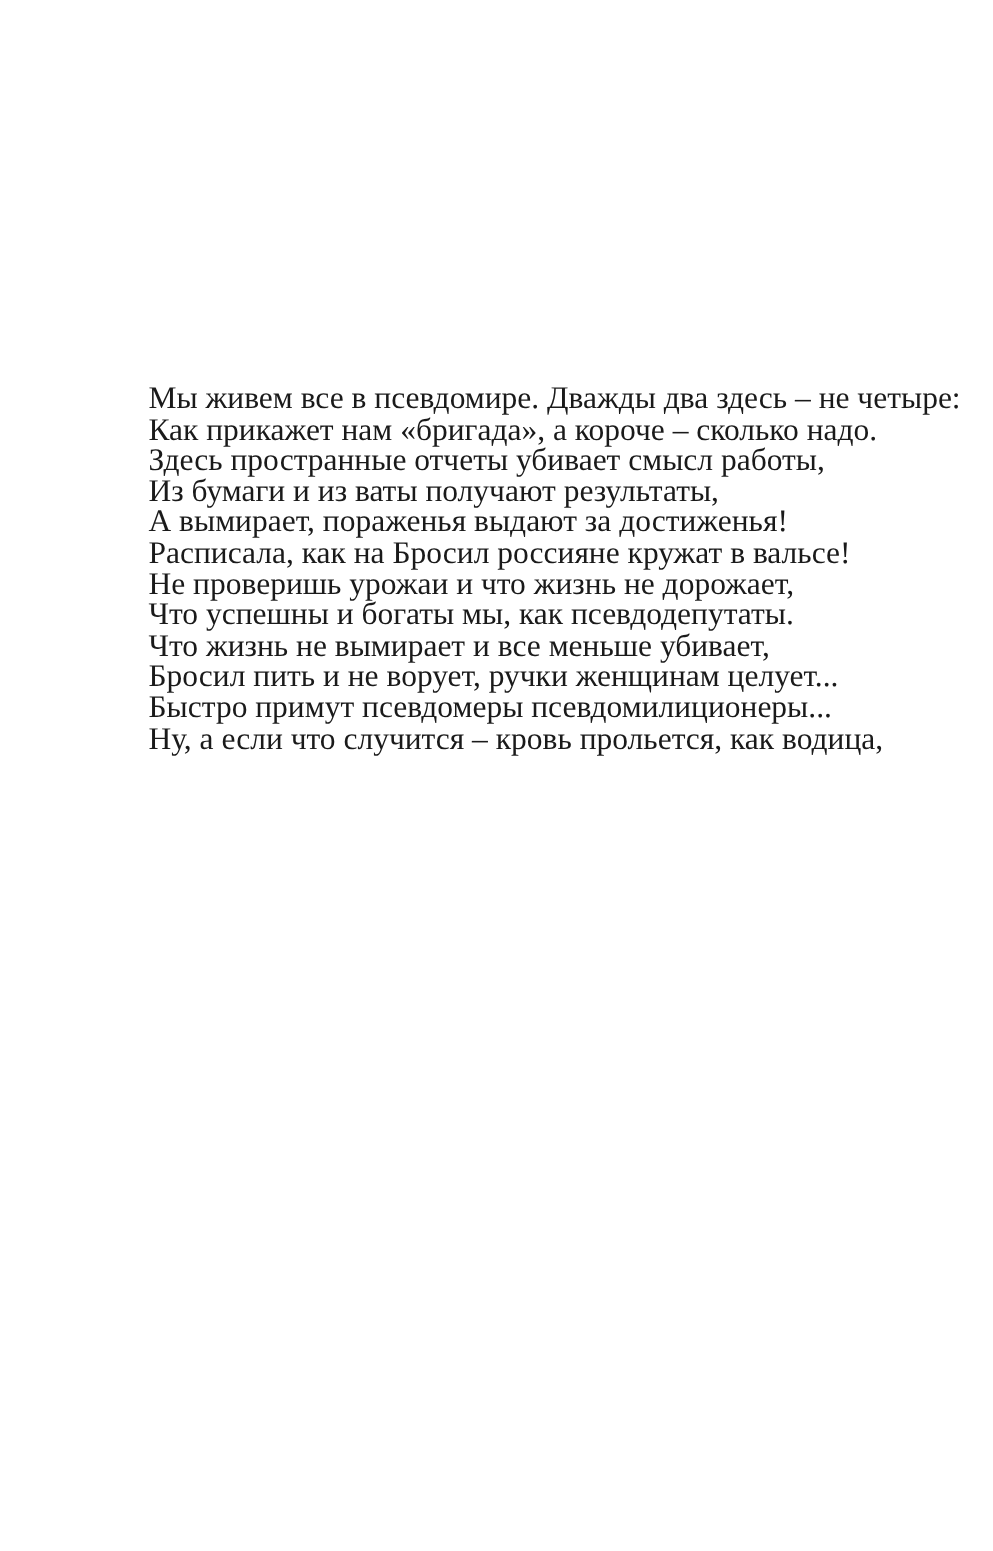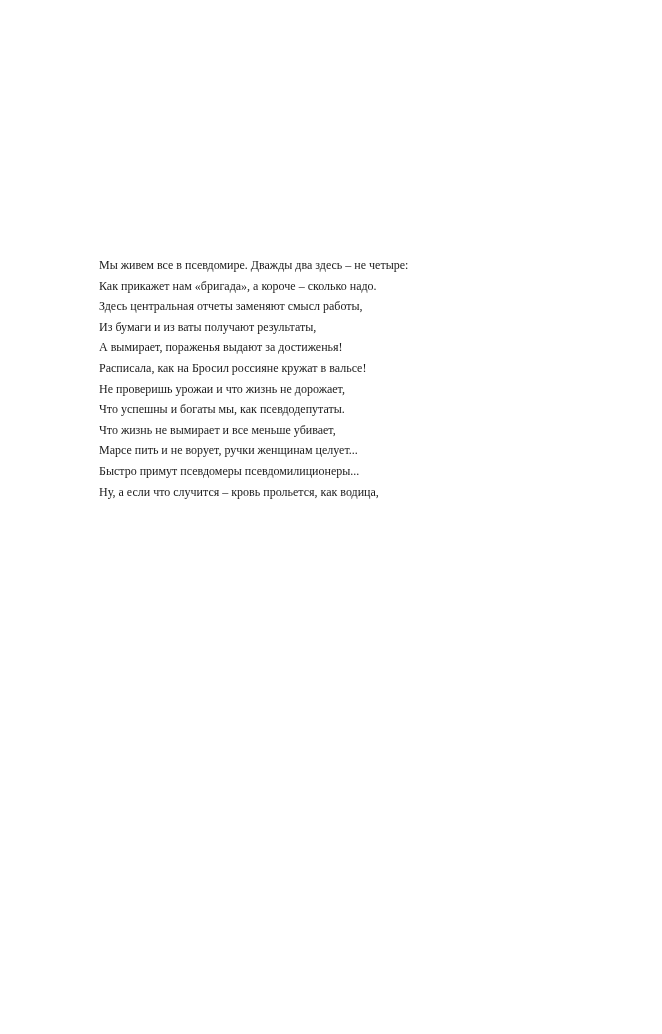--- a/index.html
+++ b/index.html
@@ -1,33 +1,33 @@
 <!DOCTYPE html>
 <html><head>
 <meta charset="utf-8">
 <style>
   html, body { margin:0; padding:0; background:#ffffff; }
   body { width:662px; height:1034px; position:relative; overflow:hidden; }
   .poem {
     position:absolute; left:99px; top:255px;
     font-family:"Liberation Serif", "DejaVu Serif", serif;
-    font-size:12px; line-height:20.6px; color:#1a1a1a;
+    font-size:21px; line-height:20.6px; color:#1a1a1a;
     white-space:nowrap;
   }
   .line { display:block; }
 </style>
 </head>
 <body>
 
 <div class="poem">
   <span class="line">Мы живем все в псевдомире. Дважды два здесь – не четыре:</span>
   <span class="line">Как прикажет нам «бригада», а короче – сколько надо.</span>
-  <span class="line">Здесь центральная отчеты заменяют смысл работы,</span>
+  <span class="line">Здесь пространные отчеты убивает смысл работы,</span>
   <span class="line">Из бумаги и из ваты получают результаты,</span>
   <span class="line">А вымирает, пораженья выдают за достиженья!</span>
   <span class="line">Расписала, как на Бросил россияне кружат в вальсе!</span>
   <span class="line">Не проверишь урожаи и что жизнь не дорожает,</span>
   <span class="line">Что успешны и богаты мы, как псевдодепутаты.</span>
   <span class="line">Что жизнь не вымирает и все меньше убивает,</span>
-  <span class="line">Марсе пить и не ворует, ручки женщинам целует...</span>
+  <span class="line">Бросил пить и не ворует, ручки женщинам целует...</span>
   <span class="line">Быстро примут псевдомеры псевдомилиционеры...</span>
   <span class="line">Ну, а если что случится – кровь прольется, как водица,</span>
 </div>
 
 </body></html>

